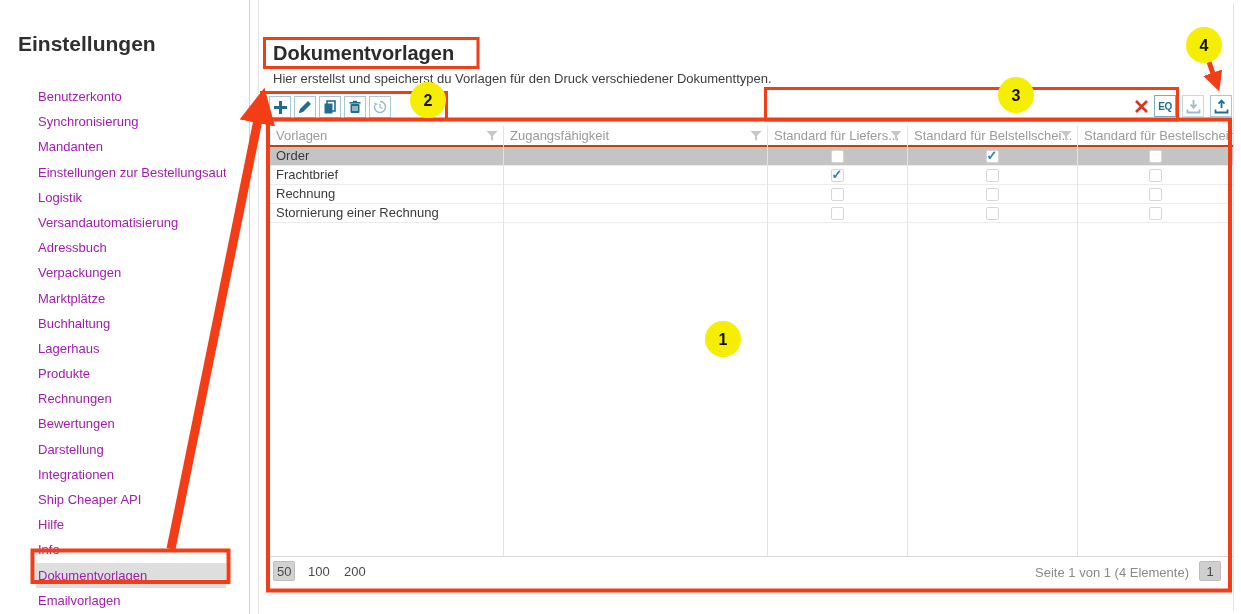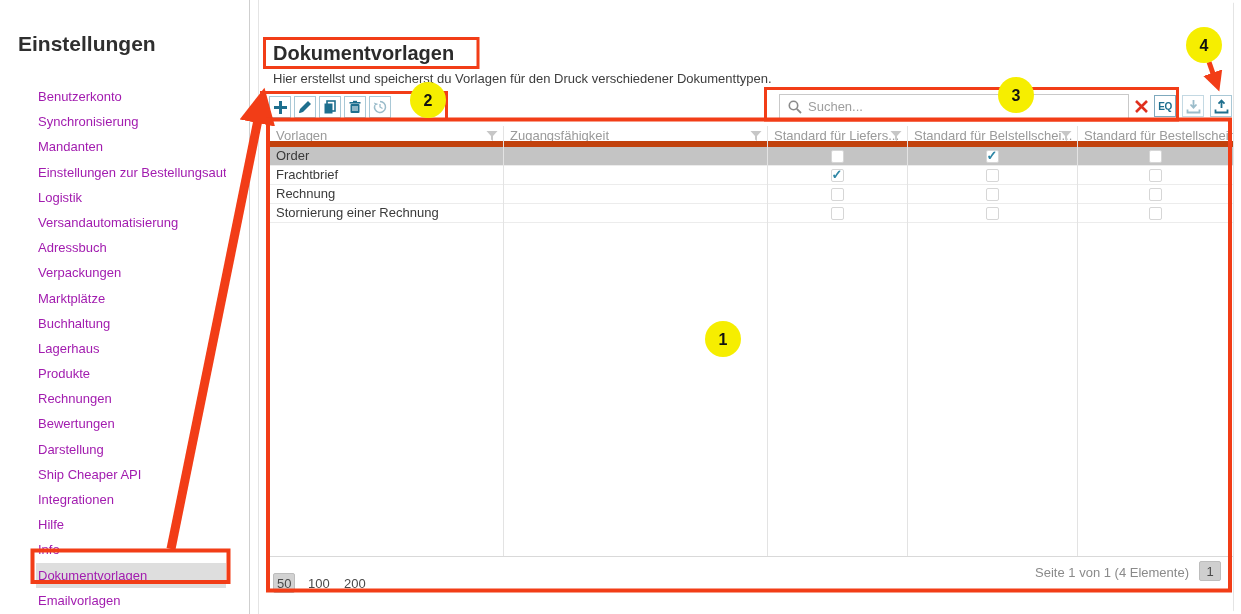--- a/index.html
+++ b/index.html
@@ -42,34 +42,34 @@
   .clear-x{position:absolute;left:872px;top:96px;width:20px;height:20px;display:flex;align-items:center;justify-content:center;cursor:pointer;}
   .sqbtn{position:absolute;width:22px;height:22px;top:95px;border:1px solid #a9c8d6;background:#fff;display:flex;align-items:center;justify-content:center;cursor:pointer;}
   .builder-btn{left:895px;border-color:#7fa9bd;}
   .builder-btn span{font-size:10px;font-weight:bold;color:var(--icon_teal);letter-spacing:-0.5px;}
   .export-btn{left:923px;border-color:#c4d9e3;}
   .import-btn{left:951px;}
 
   
   .grid{position:absolute;left:10px;top:126px;width:964px;height:430px;background:#fff;}
   .colsep{position:absolute;top:0;bottom:0;width:1px;background:#e3e3e3;}
-  .ghead{display:flex;height:21px;border-bottom:6px solid #c2410c;}
+  .ghead{display:flex;height:21px;border-bottom:2px solid #c2410c;}
   .hcell{position:relative;font-size:13px;color:#9a9a9a;line-height:20px;padding-left:7px;white-space:nowrap;overflow:hidden;cursor:pointer;}
   .hcell .funnel{position:absolute;right:5px;top:4px;}
   .row{display:flex;height:19px;border-bottom:1px solid #ececec;cursor:pointer;}
   .row.on{background:var(--selected_row);}
   .ncell{font-size:13px;color:#3a3a3a;line-height:18px;padding-left:7px;white-space:nowrap;overflow:hidden;}
   .ccell{display:flex;align-items:center;justify-content:center;}
   .c1{width:234px;} .c2{width:264px;} .c3{width:140px;} .c4{width:170px;} .c5{flex:1;}
   .cb{width:13px;height:13px;border:1px solid #d6d6d6;border-radius:2px;background:#fff;position:relative;}
   .cb.on::after{content:"✓";position:absolute;left:0px;top:-3px;font-size:13px;font-weight:bold;color:var(--check_teal);}
 
   
   .pager{position:absolute;left:10px;top:556px;width:964px;height:28px;border-top:1px solid #d9d9d9;background:#fff;}
-  .size-btn{position:absolute;top:16px;height:20px;min-width:22px;padding:0 3px;font-size:13px;color:#4a4a4a;
+  .size-btn{position:absolute;top:4px;height:20px;min-width:22px;padding:0 3px;font-size:13px;color:#4a4a4a;
     display:flex;align-items:center;justify-content:center;cursor:pointer;background:transparent;border:none;font-family:"Liberation Sans",sans-serif;}
   .size-btn.on{background:#d2d2d2;border:1px solid #bdbdbd;border-radius:2px;}
   .pg-status{position:absolute;right:44px;top:8px;font-size:13px;color:#8a8a8a;}
   .pg-num{position:absolute;right:12px;top:4px;width:22px;height:20px;background:#cfcfcf;border:1px solid #bdbdbd;border-radius:2px;
     font-size:13px;color:#4a4a4a;display:flex;align-items:center;justify-content:center;cursor:pointer;}
 
   
   .overlay{position:absolute;left:0;top:0;width:1241px;height:614px;pointer-events:none;z-index:50;}
   .ann-rect{fill:none;stroke:var(--annotation_red);}
   .ann-line{stroke:var(--annotation_red);fill:none;}
@@ -92,22 +92,22 @@
       <div class="side-item">Versandautomatisierung</div>
       <div class="side-item">Adressbuch</div>
       <div class="side-item">Verpackungen</div>
       <div class="side-item">Marktplätze</div>
       <div class="side-item">Buchhaltung</div>
       <div class="side-item">Lagerhaus</div>
       <div class="side-item">Produkte</div>
       <div class="side-item">Rechnungen</div>
       <div class="side-item">Bewertungen</div>
       <div class="side-item">Darstellung</div>
+      <div class="side-item">Integrationen</div>
       <div class="side-item">Ship Cheaper API</div>
-      <div class="side-item">Integrationen</div>
       <div class="side-item">Hilfe</div>
       <div class="side-item">Info</div>
       <div class="side-item on">Dokumentvorlagen</div>
       <div class="side-item">Emailvorlagen</div>
     </div>
   </div>
 
   <div class="main">
     <div class="page-title">Dokumentvorlagen</div>
     <div class="page-subtitle">Hier erstellst und speicherst du Vorlagen für den Druck verschiedener Dokumenttypen.</div>
@@ -140,27 +140,20 @@
       </div>
       <div class="tbtn">
         <svg width="14" height="14" viewBox="0 0 14 14">
             <path d="M7 1.5a5.5 5.5 0 1 1-5.2 3.7" fill="none" stroke="#9bbcca" stroke-width="1.5"></path>
             <path d="M0.8 2.5l1.5 3 3-1.5z" fill="#9bbcca"></path>
             <path d="M7 4v3l2.5 1.5" fill="none" stroke="#9bbcca" stroke-width="1.3"></path>
           </svg>
       </div>
     </div>
 
-    <div class="search-box">
-      <svg class="mag" width="14" height="14" viewBox="0 0 14 14">
-          <circle cx="5.5" cy="5.5" r="4.2" fill="none" stroke="#8a8a8a" stroke-width="1.6"></circle>
-          <path d="M8.8 8.8L13 13" stroke="#8a8a8a" stroke-width="1.8"></path>
-        </svg>
-      <input type="text" placeholder="Suchen..." style="">
-    </div>
     <div class="clear-x">
       <svg width="15" height="15" viewBox="0 0 15 15">
           <path d="M2 2l11 11M13 2L2 13" stroke="#e0301e" stroke-width="2.6"></path>
         </svg>
     </div>
     <div class="sqbtn builder-btn">
       <span>EQ</span>
     </div>
     <div class="sqbtn export-btn">
       <svg width="15" height="15" viewBox="0 0 15 15">

